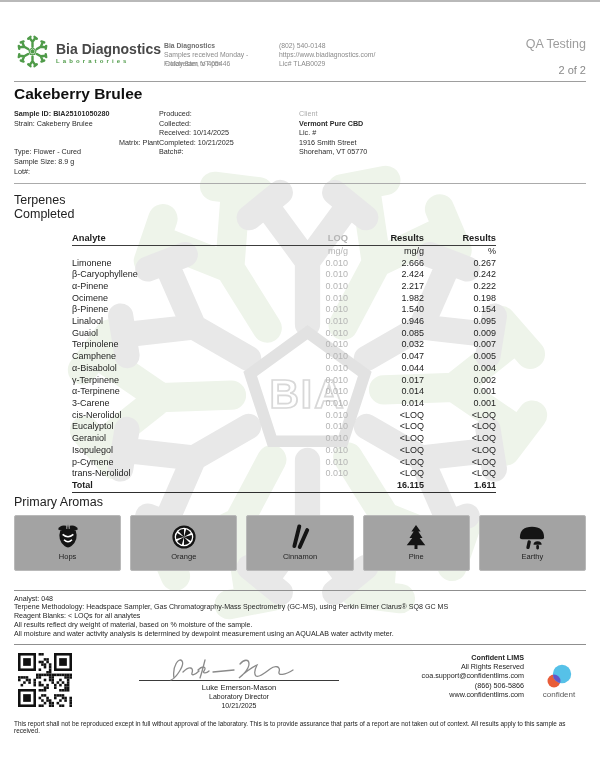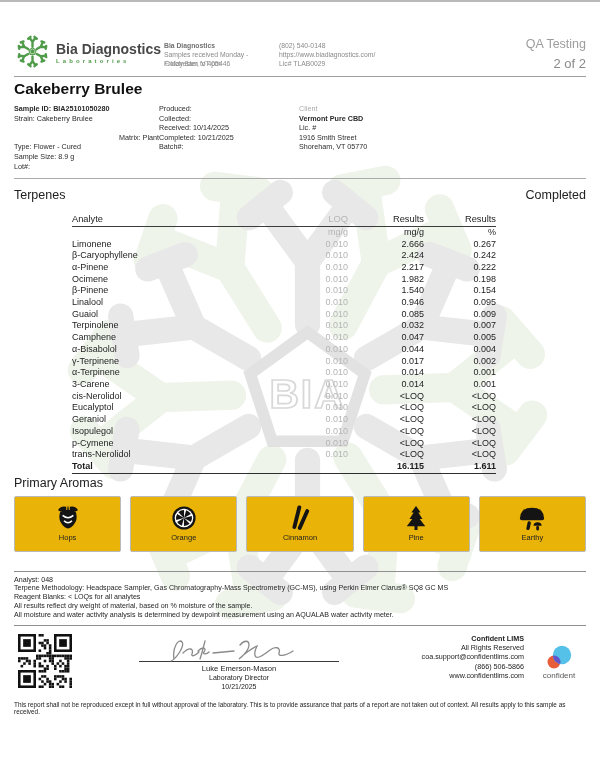--- a/index.html
+++ b/index.html
@@ -16,47 +16,47 @@
   .brand { font-size:14px; font-weight:bold; color:#474747; margin-top:5px; white-space:nowrap; }
   .brand-sub { font-size:6px; color:var(--brand-green); letter-spacing:3.1px; font-weight:bold; margin-top:1px; }
   .hcol { font-size:6.8px; color:#8a8a8a; line-height:9px; margin-top:5px; }
   .hcol1 { width:115px; } .hcol2 { width:140px; }
   .hb { font-weight:bold; color:#707070; }
   .overlap { position:relative; height:9px; }
   .overlap span { position:absolute; left:0; top:0; white-space:nowrap; }
   .overlap span:nth-child(2) { left:1px; }
   .hright { margin-left:auto; text-align:right; margin-top:1px; }
   .qa { font-size:12.5px; color:#9d9d9d;margin-left:11px; }
-  .pg { font-size:13px; color:#8a8a8a; margin-top:5px; }
+  .pg { font-size:11px; color:#8a8a8a; margin-top:13px; }
 
   hr { border:none; }
   .rule-a { border-top:1px solid #9e9e9e; margin:5px 0 0; }
   .rule-b { border-top:1px solid #ababab; margin:7px 0 0; }
 
   h1 { font-size:15.5px; margin:3px 0 6px; color:#101010; }
 
   .info { display:flex; font-size:7.2px; line-height:9.6px; color:#2a2a2a; }
   .icol1 { width:145px; } .icol2 { width:140px; } .icol3 { flex:1; }
   .b { font-weight:bold; }
   .gray { color:#ababab; }
   .gap-top { margin-top:9.6px;text-align:right; }
 
-  .secrow { display:flex; justify-content:space-between; font-size:12.5px; color:#222; margin-top:9px; }
+  .secrow { display:flex; justify-content:space-between; font-size:12.5px; color:#222; margin-top:9px;flex-direction:column; }
 
   table.terp { margin:12px 0 0 58px; width:424px; border-collapse:collapse; font-size:9px; }
   table.terp th, table.terp td { padding:0; line-height:11.7px; text-align:right; font-weight:normal; white-space:nowrap; }
   table.terp .a { text-align:left; }
   table.terp col.c-loq { width:78px; } table.terp col.c-r1 { width:76px; } table.terp col.c-r2 { width:72px; }
-  table.terp thead tr.th th { border-bottom:1.4px solid #3c3c3c; font-weight:normal; font-size:9.3px; }
+  table.terp thead tr.th th { border-bottom:1.4px solid #3c3c3c; font-weight:bold; font-size:9.3px; }
   .loqc { color:#b5b5b5; }
   table.terp tfoot td { font-weight:bold; border-bottom:1.8px solid #2e2e2e; }
 
   h2 { font-size:12.5px; font-weight:normal; margin:2px 0 6px; color:#222; }
   .aromas { display:flex; gap:9px; }
-  .abox { flex:1; border:1px solid #b9b9b9; border-radius:2px; height:54px; background:#eab308;
+  .abox { flex:1; border:1px solid #b9b9b9; border-radius:2px; height:54px; background:#a3a3a3;
           display:flex; flex-direction:column; align-items:center; justify-content:center; gap:2px; }
   .aicon svg { width:26px; height:26px; display:block; }
   .alabel { font-size:7.5px; color:#222; }
 
   .rule2a { border-top:1px solid #8f8f8f; margin:19px 0 4px; }
   .rule2b { border-top:1px solid #8f8f8f; margin:5px 0 0; }
   .notes { font-size:7.1px; line-height:8.8px; color:#1f1f1f; }
 
   footer { display:flex; align-items:flex-start; margin-top:8px; }
   .qr { width:54px; height:54px; margin-left:4px; flex:none; }

